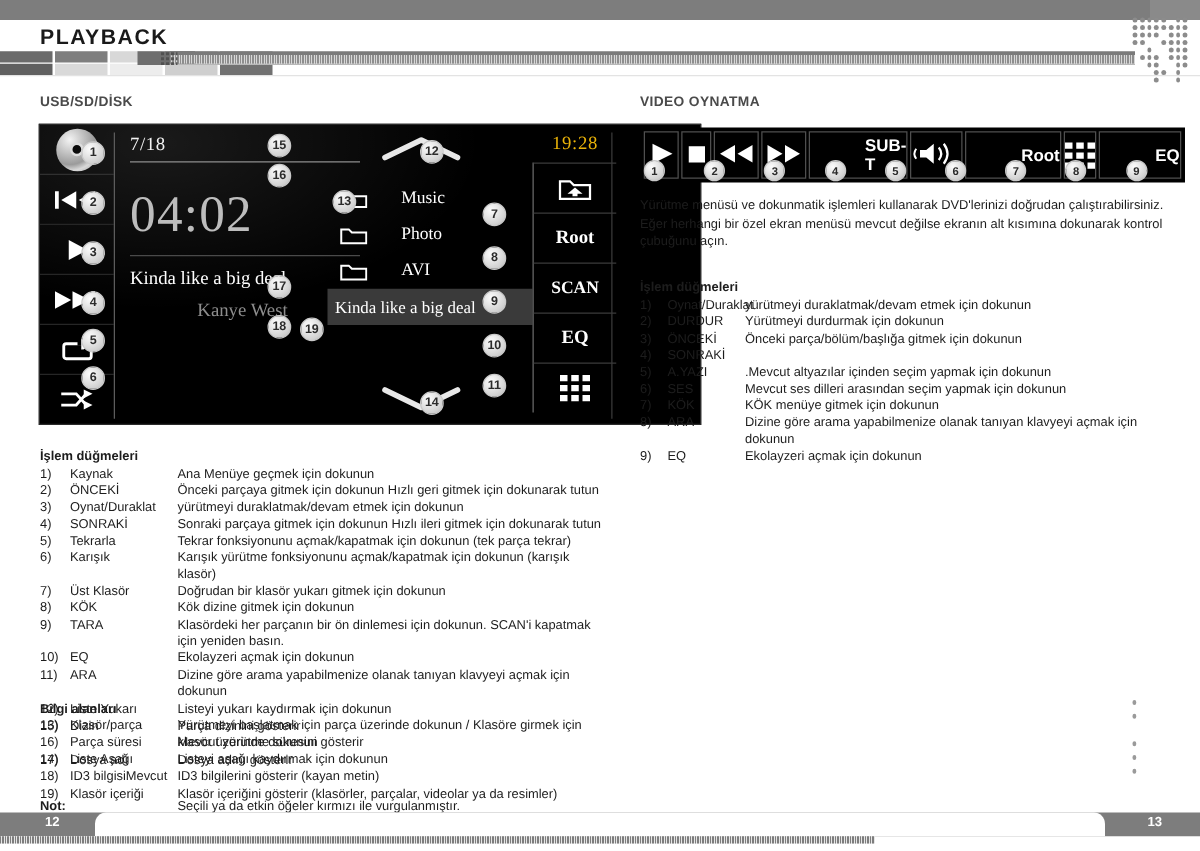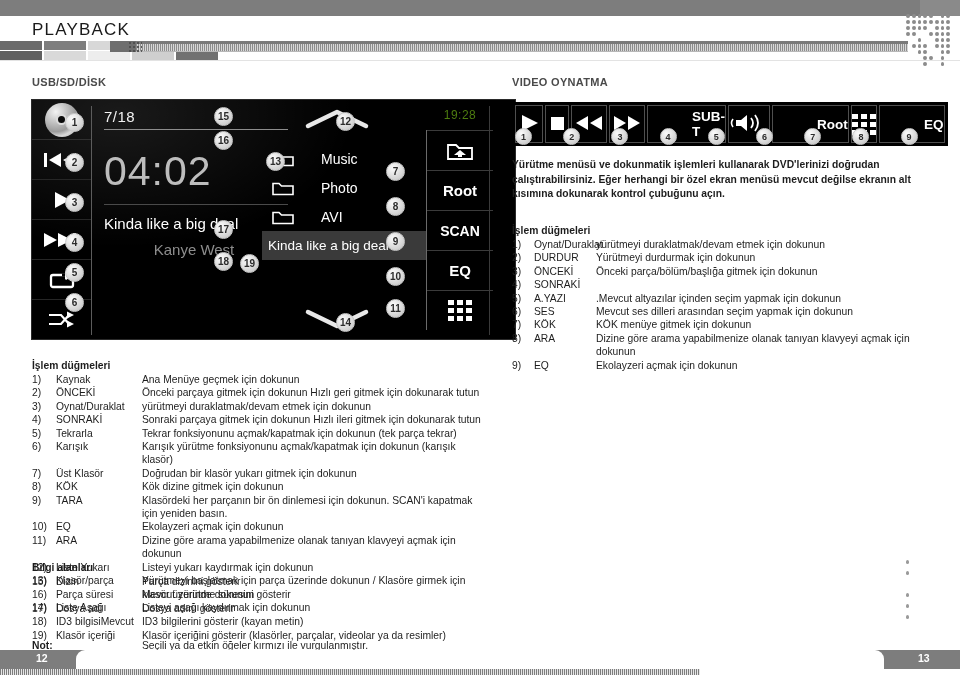--- a/index.html
+++ b/index.html
@@ -17,21 +17,21 @@
     background: #7d7d7d;
   }
   .top-band-inner {
     position: absolute; right: 0; top: 0; width: 40px; height: 16px;
     background: #8a8a8a;
   }
 
   
   .chapter-title {
     position: absolute; left: 32px; top: 20px;
-    font-size: 17px; font-weight: normal; letter-spacing: 1.2px;
+    font-size: 17px; font-weight: bold; letter-spacing: 1.2px;
     color: #1a1a1a;
   }
 
   
   .tabstrip {
     position: absolute; left: 0; top: 41px; width: 960px; height: 19px;
   }
   .tab-blocks { position: absolute; left: 0; top: 0; display: flex; height: 19px; }
   .tab-blk { width: 42px; height: 19px; margin-right: 2px; position: relative; }
   .tab-blk .hi { position: absolute; left: 0; top: 0; width: 100%; height: 9px; }
@@ -79,23 +79,24 @@
   
   .sec-label {
     position: absolute; font-size: 11px; font-weight: bold;
     color: #4a4a4a; letter-spacing: .3px;
   }
   #lbl-usb { left: 32px; top: 76px; }
   #lbl-video { left: 512px; top: 76px; }
 
   
   .device-screen {
-    position: absolute; left: 31px; top: 99px; width: 485px; height: 241px;
+    position: absolute; left: 31px; top: 99px; width: 530px; height: 241px;
     background: #000; border: 1px solid #2a2a2a;
     overflow: hidden;
+    font-family: Liberation Serif, serif;
   }
   .sheen {
     position: absolute; left: 0; top: 0; width: 100%; height: 100%;
     background: radial-gradient(ellipse at 18% 6%, rgba(255,255,255,.10), rgba(255,255,255,0) 42%);
     pointer-events: none;
   }
 
   
   .lrail { position: absolute; left: 0; top: 0; width: 59px; height: 241px; }
   .lrail .cell {
@@ -144,21 +145,21 @@
   .frow {
     height: 29px; display: flex; align-items: center; gap: 27px;
     padding-left: 10px; color: #fff; font-size: 14px;
   }
   .frow.sel { background: #3a3a3a; padding-left: 6px; font-size: 13.5px; }
 
   
   .rightcol { position: absolute; left: 395px; top: 0; width: 66px; height: 241px; }
   .clock {
     height: 30px; display: flex; align-items: center; justify-content: center;
-    color: #4d7c0f; font-size: 12px; letter-spacing: .5px;
+    color: #eab308; font-size: 15px; letter-spacing: .5px;
   }
   .acell {
     height: 40px; display: flex; align-items: center; justify-content: center;
     color: #fff; font-size: 15px; font-weight: bold;
     border-top: 1px solid #3b3b3b;
     position: relative;
   }
   .acell.small { font-size: 14px; }
   .vdiv2 { position: absolute; left: 394px; top: 30px; width: 1px; height: 200px; background: #6a6a6a; }
   .vdiv3 { position: absolute; left: 457px; top: 6px; width: 1px; height: 229px; background: #3a3a3a; }
@@ -188,21 +189,21 @@
   .vbtn {
     flex: 1; border: 1px solid #4f4f4f; margin-right: 2px;
     display: flex; align-items: center; justify-content: center;
     color: #fff; font-weight: bold; font-size: 14px; position: relative;
   }
   .vbtn:last-child { margin-right: 0; }
   .vbtn.t { font-size: 13.5px; padding-left: 44px; }
 
   
   .para {
-    position: absolute; font-size: 10.3px; line-height: 14.6px; color: #1d1d1d; font-weight: bold;
+    position: absolute; font-size: 10.3px; line-height: 14.6px; color: #1d1d1d;
   }
   #para-right { left: 512px; top: 158px; width: 432px; }
 
   .listblock { position: absolute; font-size: 10.3px; color: #1d1d1d; }
   .listblock .bhead { font-weight: bold; margin-bottom: 2px; font-size: 10.3px; }
   .lrow { display: flex; line-height: 13.4px; }
   .lrow .num { width: 22px; flex: none; }
   .lrow .nm  { flex: none; }
   .lrow .ds  { flex: 1; }
 

